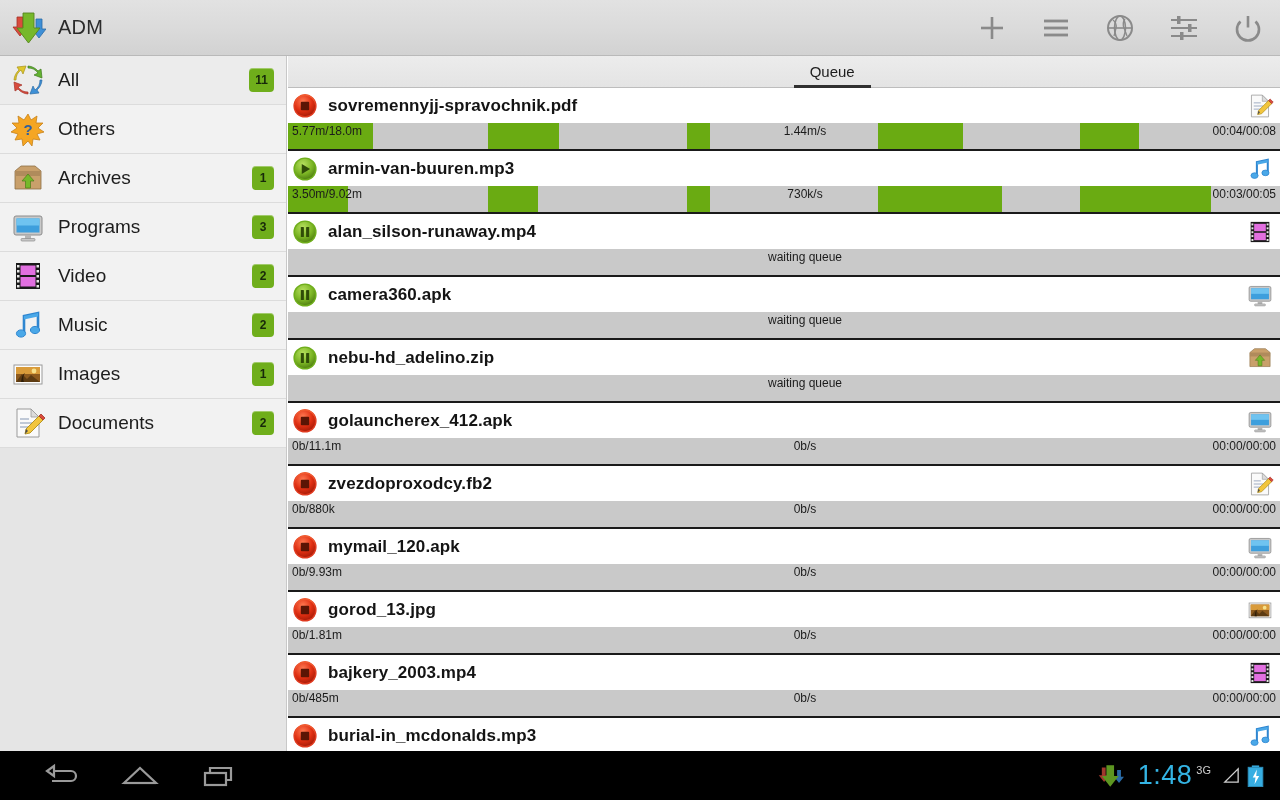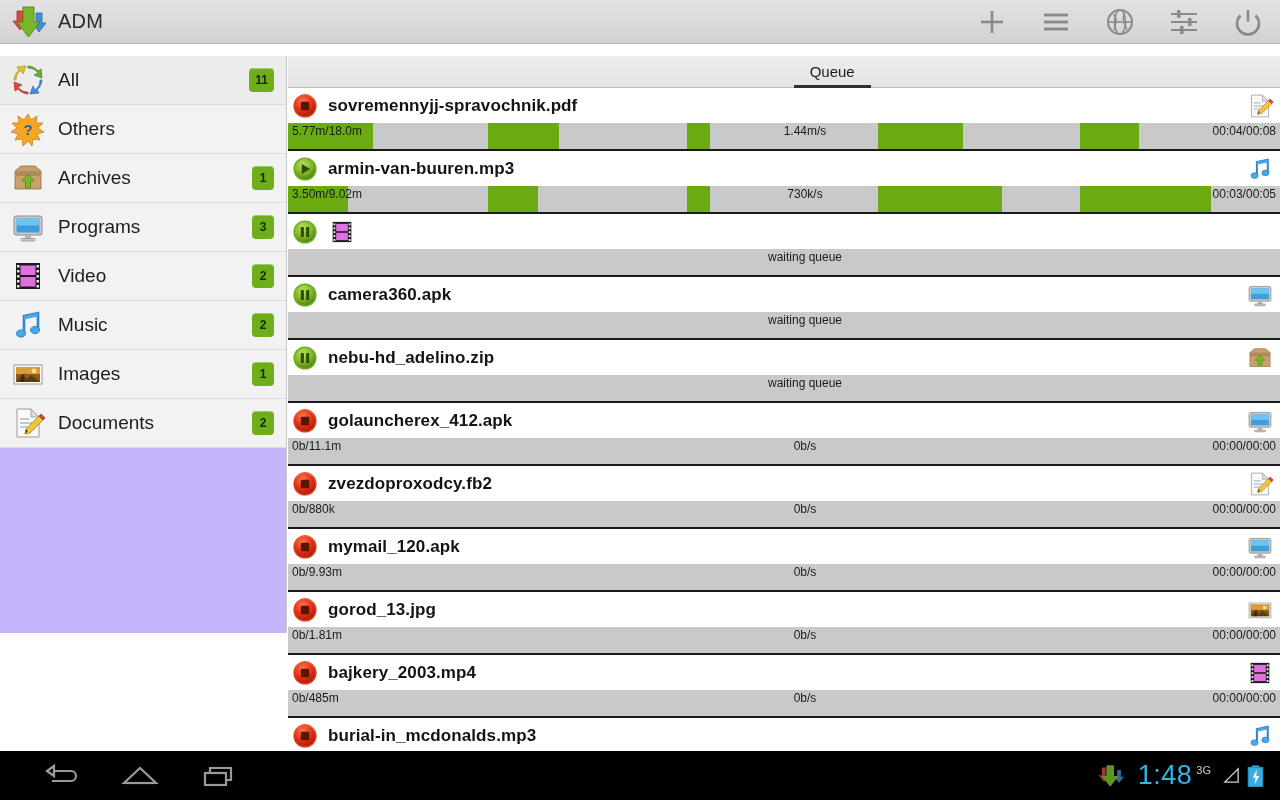--- a/index.html
+++ b/index.html
@@ -8,37 +8,37 @@
     font-family:"Liberation Sans", sans-serif;
     background:#ffffff;
     -webkit-font-smoothing:antialiased;
   }
 
   
   #app { position:relative; width:1280px; height:800px; }
 
   
   .actionbar {
-    position:absolute; left:0; top:0; width:1280px; height:44px;
+    position:absolute; left:0; top:0; width:1280px; height:56px;
     background:linear-gradient(to bottom,#e2e2e2 0%,#dadada 55%,#d2d2d2 100%);
     border-bottom:1px solid #b9b9b9;
     display:flex; align-items:center;
   }
   .app-logo { width:34px; height:34px; margin-left:12px; position:relative; flex:0 0 auto; }
   .app-title { font-size:20px; color:#2b2b2b; margin-left:12px; letter-spacing:.2px; }
   .ab-spacer { flex:1 1 auto; }
   .ab-btn {
     width:64px; height:56px; display:flex; align-items:center; justify-content:center;
     flex:0 0 auto;
   }
 
   
   .sidebar {
-    position:absolute; left:0; top:56px; width:287px; height:577px;
-    background:#c4b5fd; border-right:1px solid #c8c8c8;
+    position:absolute; left:0; top:56px; width:287px; height:695px;
+    background:#e5e5e5; border-right:1px solid #c8c8c8;
   }
   .side-item {
     position:relative; height:49px; display:flex; align-items:center;
     border-bottom:1px solid #dcdcdc; padding-left:10px;
     background:#f2f2f2;
   }
   .side-item.selected { background:#ececec; }
   .side-ico { width:36px; height:36px; flex:0 0 auto; position:relative; margin-right:12px; }
   .side-label { font-size:19px; color:#1d1d1d; flex:1 1 auto; }
   .badge {
@@ -380,20 +380,21 @@
         <defs>
                   <radialGradient id="g_grn2" cx="40%" cy="28%" r="78%">
           <stop offset="0%" stop-color="#b6e05e"></stop>
                     <stop offset="60%" stop-color="#7bb524"></stop>
           <stop offset="100%" stop-color="#4c7a10"></stop>
                   </radialGradient>
                 </defs>
         <rect x="9.5" y="8.5" width="3.3" height="11" rx="0.6" fill="#2f4c07"></rect>
         <rect x="15.2" y="8.5" width="3.3" height="11" rx="0.6" fill="#2f4c07"></rect>
               </svg></div>
+      <div class="dl-name">alan_silson-runaway.mp4</div>
       <div class="dl-type"><svg viewBox="0 0 36 36" width="28" height="28">
         <rect x="6" y="5" width="24" height="26" fill="#1a1a1a"></rect>
         <rect x="10.5" y="7.5" width="15" height="9.5" fill="#e16fe0"></rect>
         <rect x="10.5" y="19" width="15" height="9.5" fill="#e16fe0"></rect>
         <g fill="#e8e8e8">
           <rect x="7" y="7" width="2.5" height="2.5"></rect>
                   <rect x="7" y="12" width="2.5" height="2.5"></rect>
           <rect x="7" y="17" width="2.5" height="2.5"></rect>
                   <rect x="7" y="22" width="2.5" height="2.5"></rect>
           <rect x="7" y="27" width="2.5" height="2.5"></rect>

